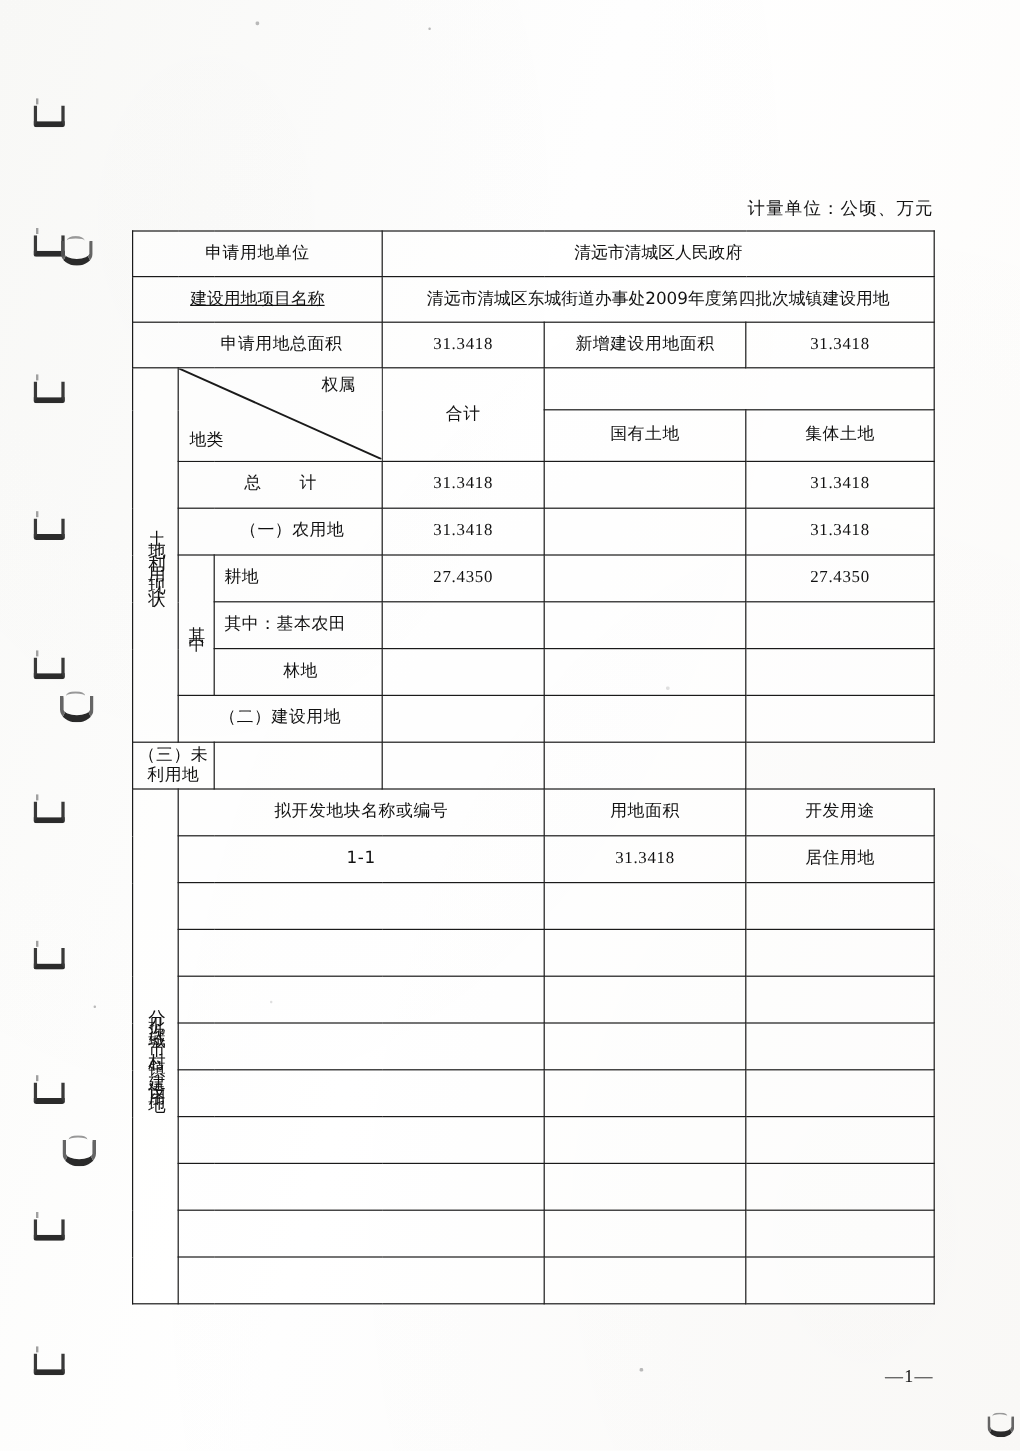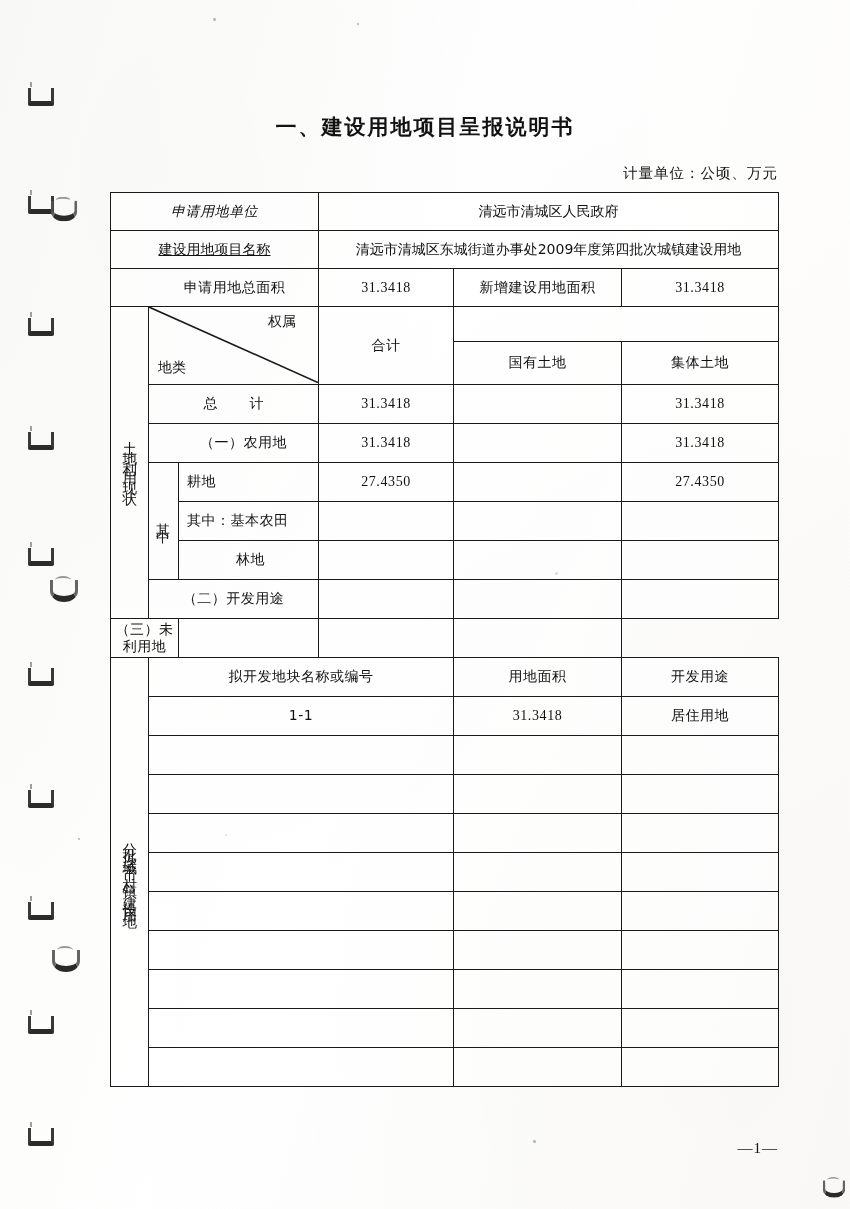--- a/index.html
+++ b/index.html
@@ -237,36 +237,35 @@
   <div class="punch" style="left:820px; top:1178px; transform:scale(0.8);"></div>
 
   <div class="speck" style="left:213px; top:18px;  width:3px; height:3px;"></div>
   <div class="speck" style="left:357px; top:23px;  width:2px; height:2px;"></div>
   <div class="speck" style="left:555px; top:572px; width:3px; height:3px;"></div>
   <div class="speck" style="left:225px; top:834px; width:2px; height:2px;"></div>
   <div class="speck" style="left:533px; top:1140px;width:3px; height:3px;"></div>
   <div class="speck" style="left:78px;  top:838px; width:2px; height:2px;"></div>
   <div class="speck" style="left:395px; top:340px; width:2px; height:2px;"></div>
 
-  <div id="doc-title">一、建设用地项目呈报说明书</div>
   <div id="unit-note">计量单位：公顷、万元</div>
 
   <table id="form-table">
     <colgroup>
       <col style="width:38px">
       <col style="width:30px">
       <col style="width:140px">
       <col style="width:135px">
       <col style="width:168px">
       <col style="width:157px">
     </colgroup>
     <tbody>
 
       <tr>
-        <td class="lbl outer-left outer-top" colspan="3" style="height:37px;font-style:italic;">申请用地单位</td>
+        <td class="lbl outer-left outer-top" colspan="3" style="height:37px;">申请用地单位</td>
         <td class="val-left outer-top outer-right" colspan="3">清远市清城区人民政府</td>
       </tr>
 
       <tr>
         <td class="lbl-tight outer-left" colspan="3" style="height:37px;text-decoration:underline;">建设用地项目名称</td>
         <td class="val-left outer-right" colspan="3">清远市清城区东城街道办事处2009年度第四批次城镇建设用地</td>
       </tr>
 
       <tr>
         <td class="lbl outer-left" colspan="3" style="height:37px;padding-left:44px;">申请用地总面积</td>
@@ -326,21 +325,21 @@
       </tr>
 
       <tr>
         <td class="lbl" style="height:38px; text-align:center; padding-left:8px;">林地</td>
         <td class="num"></td>
         <td class="num"></td>
         <td class="num outer-right"></td>
       </tr>
 
       <tr>
-        <td class="lbl" colspan="2" style="height:38px;">（二）开发用途</td>
+        <td class="lbl" colspan="2" style="height:38px;">（二）建设用地</td>
         <td class="num"></td>
         <td class="num"></td>
         <td class="num outer-right"></td>
       </tr>
 
       <tr>
         <td class="lbl" colspan="2" style="height:38px;">（三）未利用地</td>
         <td class="num"></td>
         <td class="num"></td>
         <td class="num outer-right"></td>

